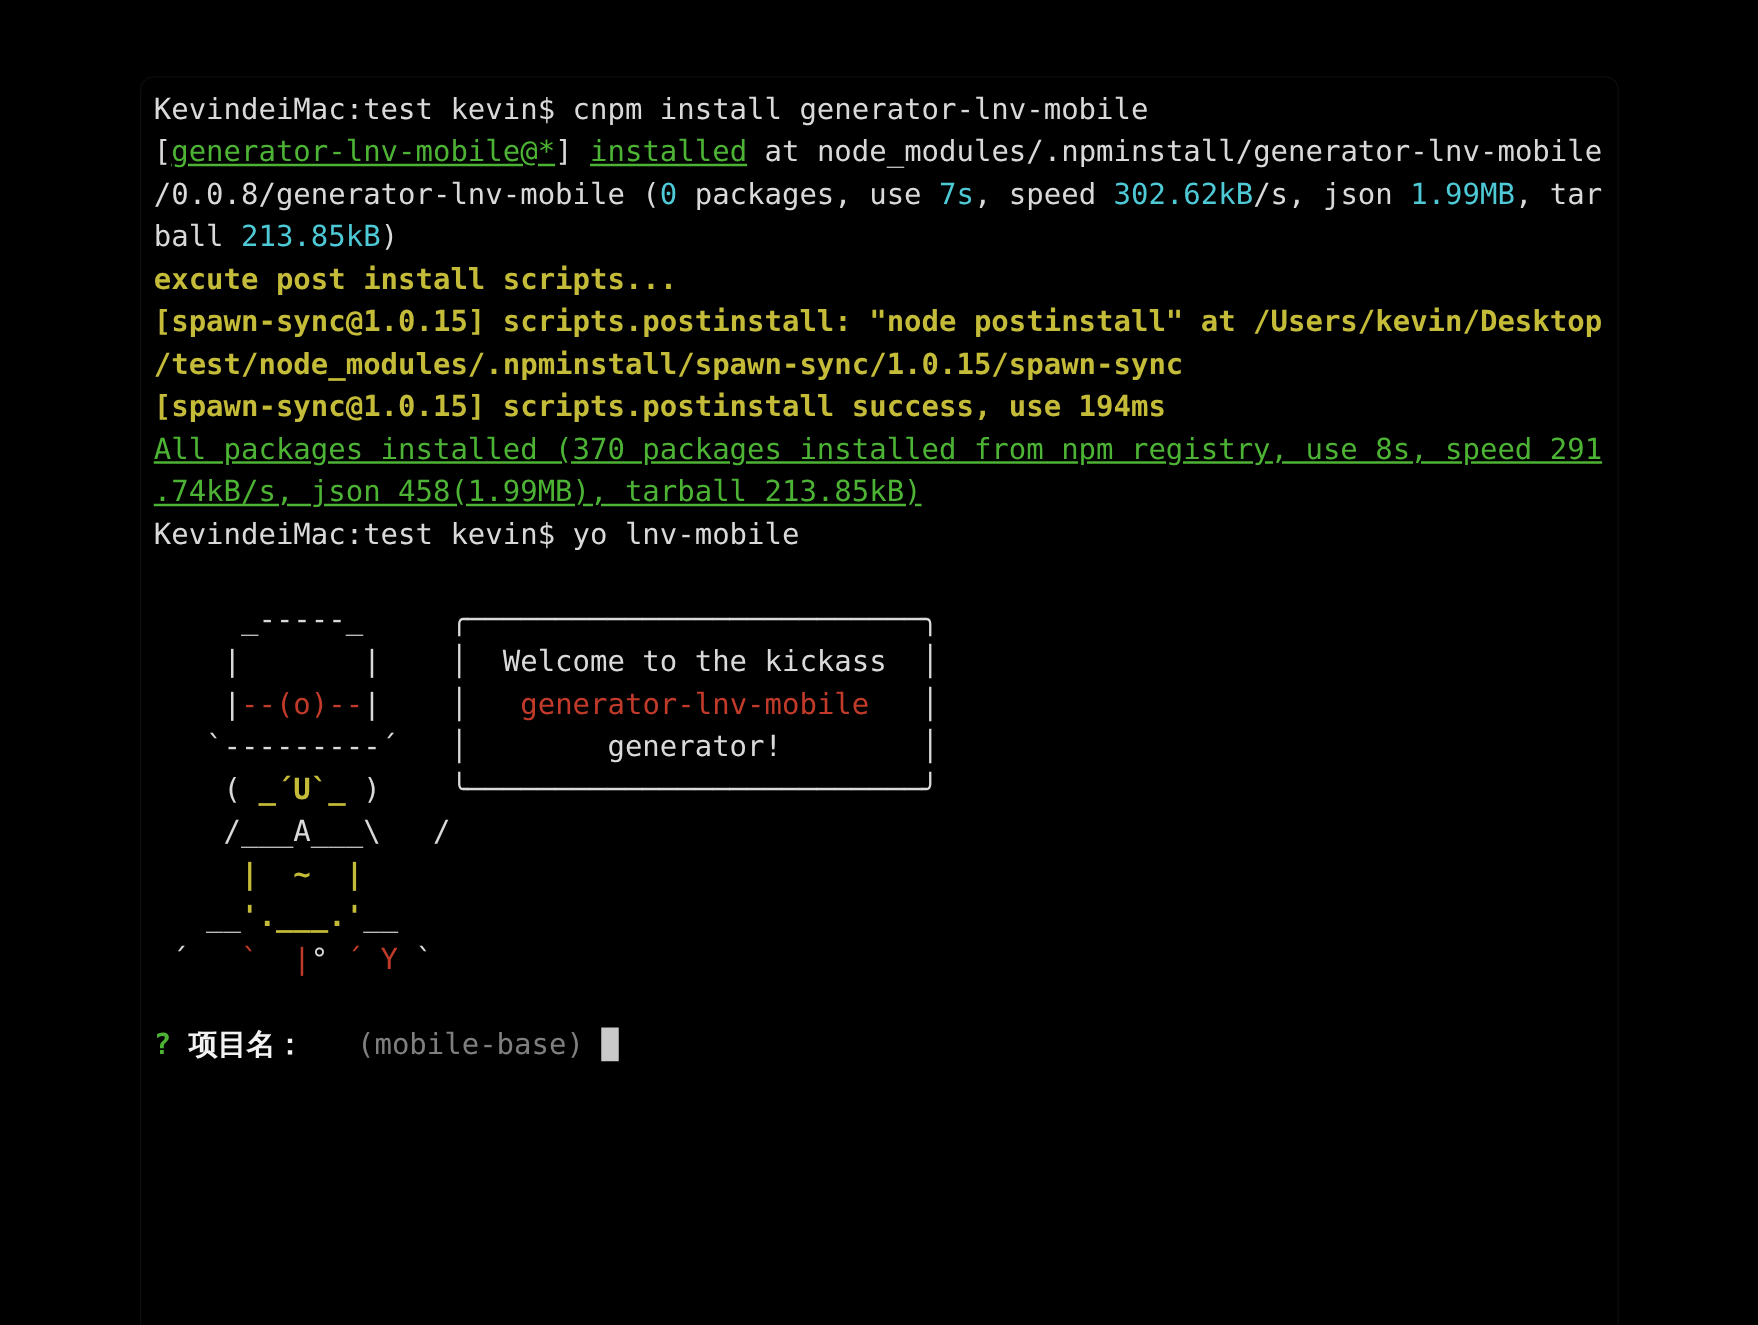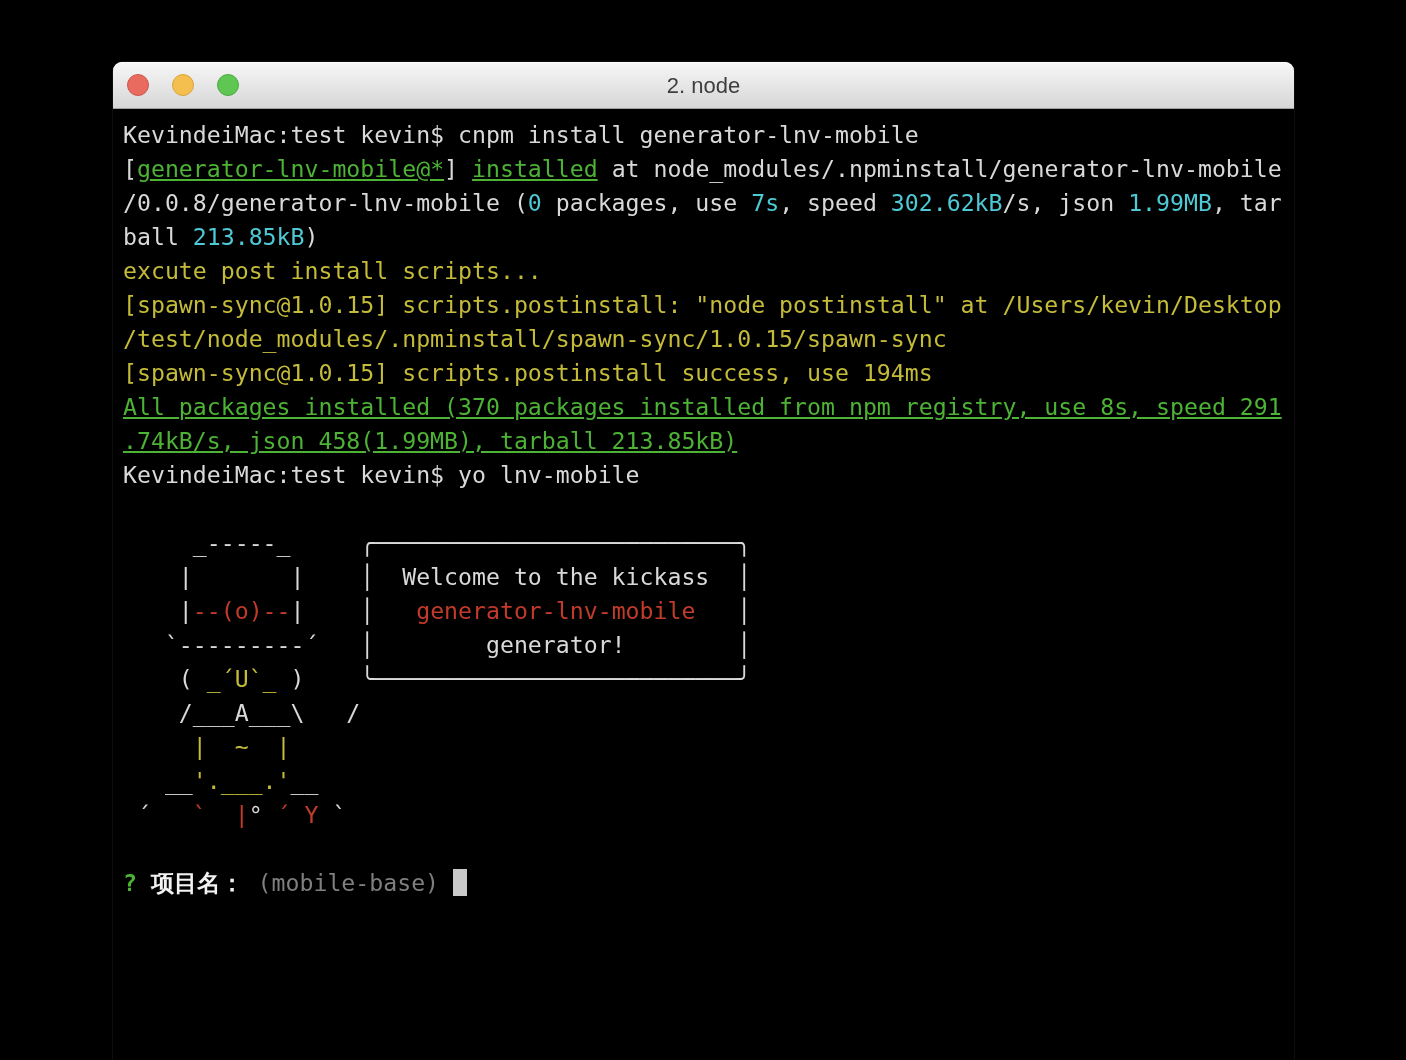--- a/index.html
+++ b/index.html
@@ -30,36 +30,28 @@
     padding:9px 10px 0 10px;
     font-family:"DejaVu Sans Mono","Liberation Mono",monospace;
     font-size:23.2px;line-height:34px;
   }
   .term-pre{margin:0;font:inherit;}
   .line{height:34px;white-space:pre;}
   .c-w{color:var(--fg,#d9d9d9);}
   .c-wb{color:var(--bright,#f2f2f2);font-weight:bold;font-family:Liberation Mono, monospace;}
   .c-g{color:var(--green,#4db335);text-decoration:underline;}
   .c-gb{color:var(--green,#4db335);font-weight:bold;}
-  .c-y{color:var(--yellow,#c4bb39);}
+  .c-y{color:var(--yellow,#c4bb39);font-weight:bold;}
   .c-c{color:var(--cyan,#4ec9d6);}
   .c-r{color:var(--red,#c23b2a);}
-  .c-d{color:var(--dim,#7f7f7f);}
+  .c-d{color:var(--dim,#7f7f7f);margin-left:28px;}
   .c-cursor{background:var(--cursor,#c9c9c9);color:transparent;}
 </style>
 </head>
 <body>
 
 <div class="stage">
   <div class="window">
-    <div class="titlebar">
-      <div class="traffic-lights">
-        <span class="light red"></span>
-        <span class="light yellow"></span>
-        <span class="light green"></span>
-      </div>
-      <div class="title">2. node</div>
-    </div>
     <div class="terminal">
       <pre class="term-pre"><div class="line"><span class="c-w">KevindeiMac:test kevin$ cnpm install generator-lnv-mobile</span></div><div class="line"><span class="c-w">[</span><span class="c-g">generator-lnv-mobile@*</span><span class="c-w">]</span><span class="c-w"> </span><span class="c-g">installed</span><span class="c-w"> at node_modules/.npminstall/generator-lnv-mobile</span></div><div class="line"><span class="c-w">/0.0.8/generator-lnv-mobile (</span><span class="c-c">0</span><span class="c-w"> packages, use </span><span class="c-c">7s</span><span class="c-w">, speed </span><span class="c-c">302.62kB</span><span class="c-w">/s, json </span><span class="c-c">1.99MB</span><span class="c-w">, tar</span></div><div class="line"><span class="c-w">ball </span><span class="c-c">213.85kB</span><span class="c-w">)</span></div><div class="line"><span class="c-y">excute post install scripts...</span></div><div class="line"><span class="c-y">[spawn-sync@1.0.15] scripts.postinstall: "node postinstall" at /Users/kevin/Desktop</span></div><div class="line"><span class="c-y">/test/node_modules/.npminstall/spawn-sync/1.0.15/spawn-sync</span></div><div class="line"><span class="c-y">[spawn-sync@1.0.15] scripts.postinstall success, use 194ms</span></div><div class="line"><span class="c-g">All packages installed (370 packages installed from npm registry, use 8s, speed 291</span></div><div class="line"><span class="c-g">.74kB/s, json 458(1.99MB), tarball 213.85kB)</span></div><div class="line"><span class="c-w">KevindeiMac:test kevin$ yo lnv-mobile</span></div><div class="line">&nbsp;</div><div class="line"><span class="c-w">     _-----_     ╭──────────────────────────╮</span></div><div class="line"><span class="c-w">    |       |    │  Welcome to the kickass  │</span></div><div class="line"><span class="c-w">    |</span><span class="c-r">--(o)--</span><span class="c-w">|    │   </span><span class="c-r">generator-lnv-mobile</span><span class="c-w">   │</span></div><div class="line"><span class="c-w">   `---------´   │        generator!        │</span></div><div class="line"><span class="c-w">    ( </span><span class="c-y">_´U`_</span><span class="c-w"> )    ╰──────────────────────────╯</span></div><div class="line"><span class="c-w">    /___A___\   /</span></div><div class="line"><span class="c-w">     </span><span class="c-y">|  ~  |</span></div><div class="line"><span class="c-w">   __</span><span class="c-y">'.___.'</span><span class="c-w">__</span></div><div class="line"><span class="c-w"> ´   </span><span class="c-r">`  |</span><span class="c-w">° </span><span class="c-r">´ Y</span><span class="c-w"> `</span></div><div class="line">&nbsp;</div><div class="line"><span class="c-gb">? </span><span class="c-wb">项目名： </span><span class="c-d">(mobile-base) </span><span class="c-cursor"> </span></div></pre>
     </div>
   </div>
 </div>
 
 </body></html>

